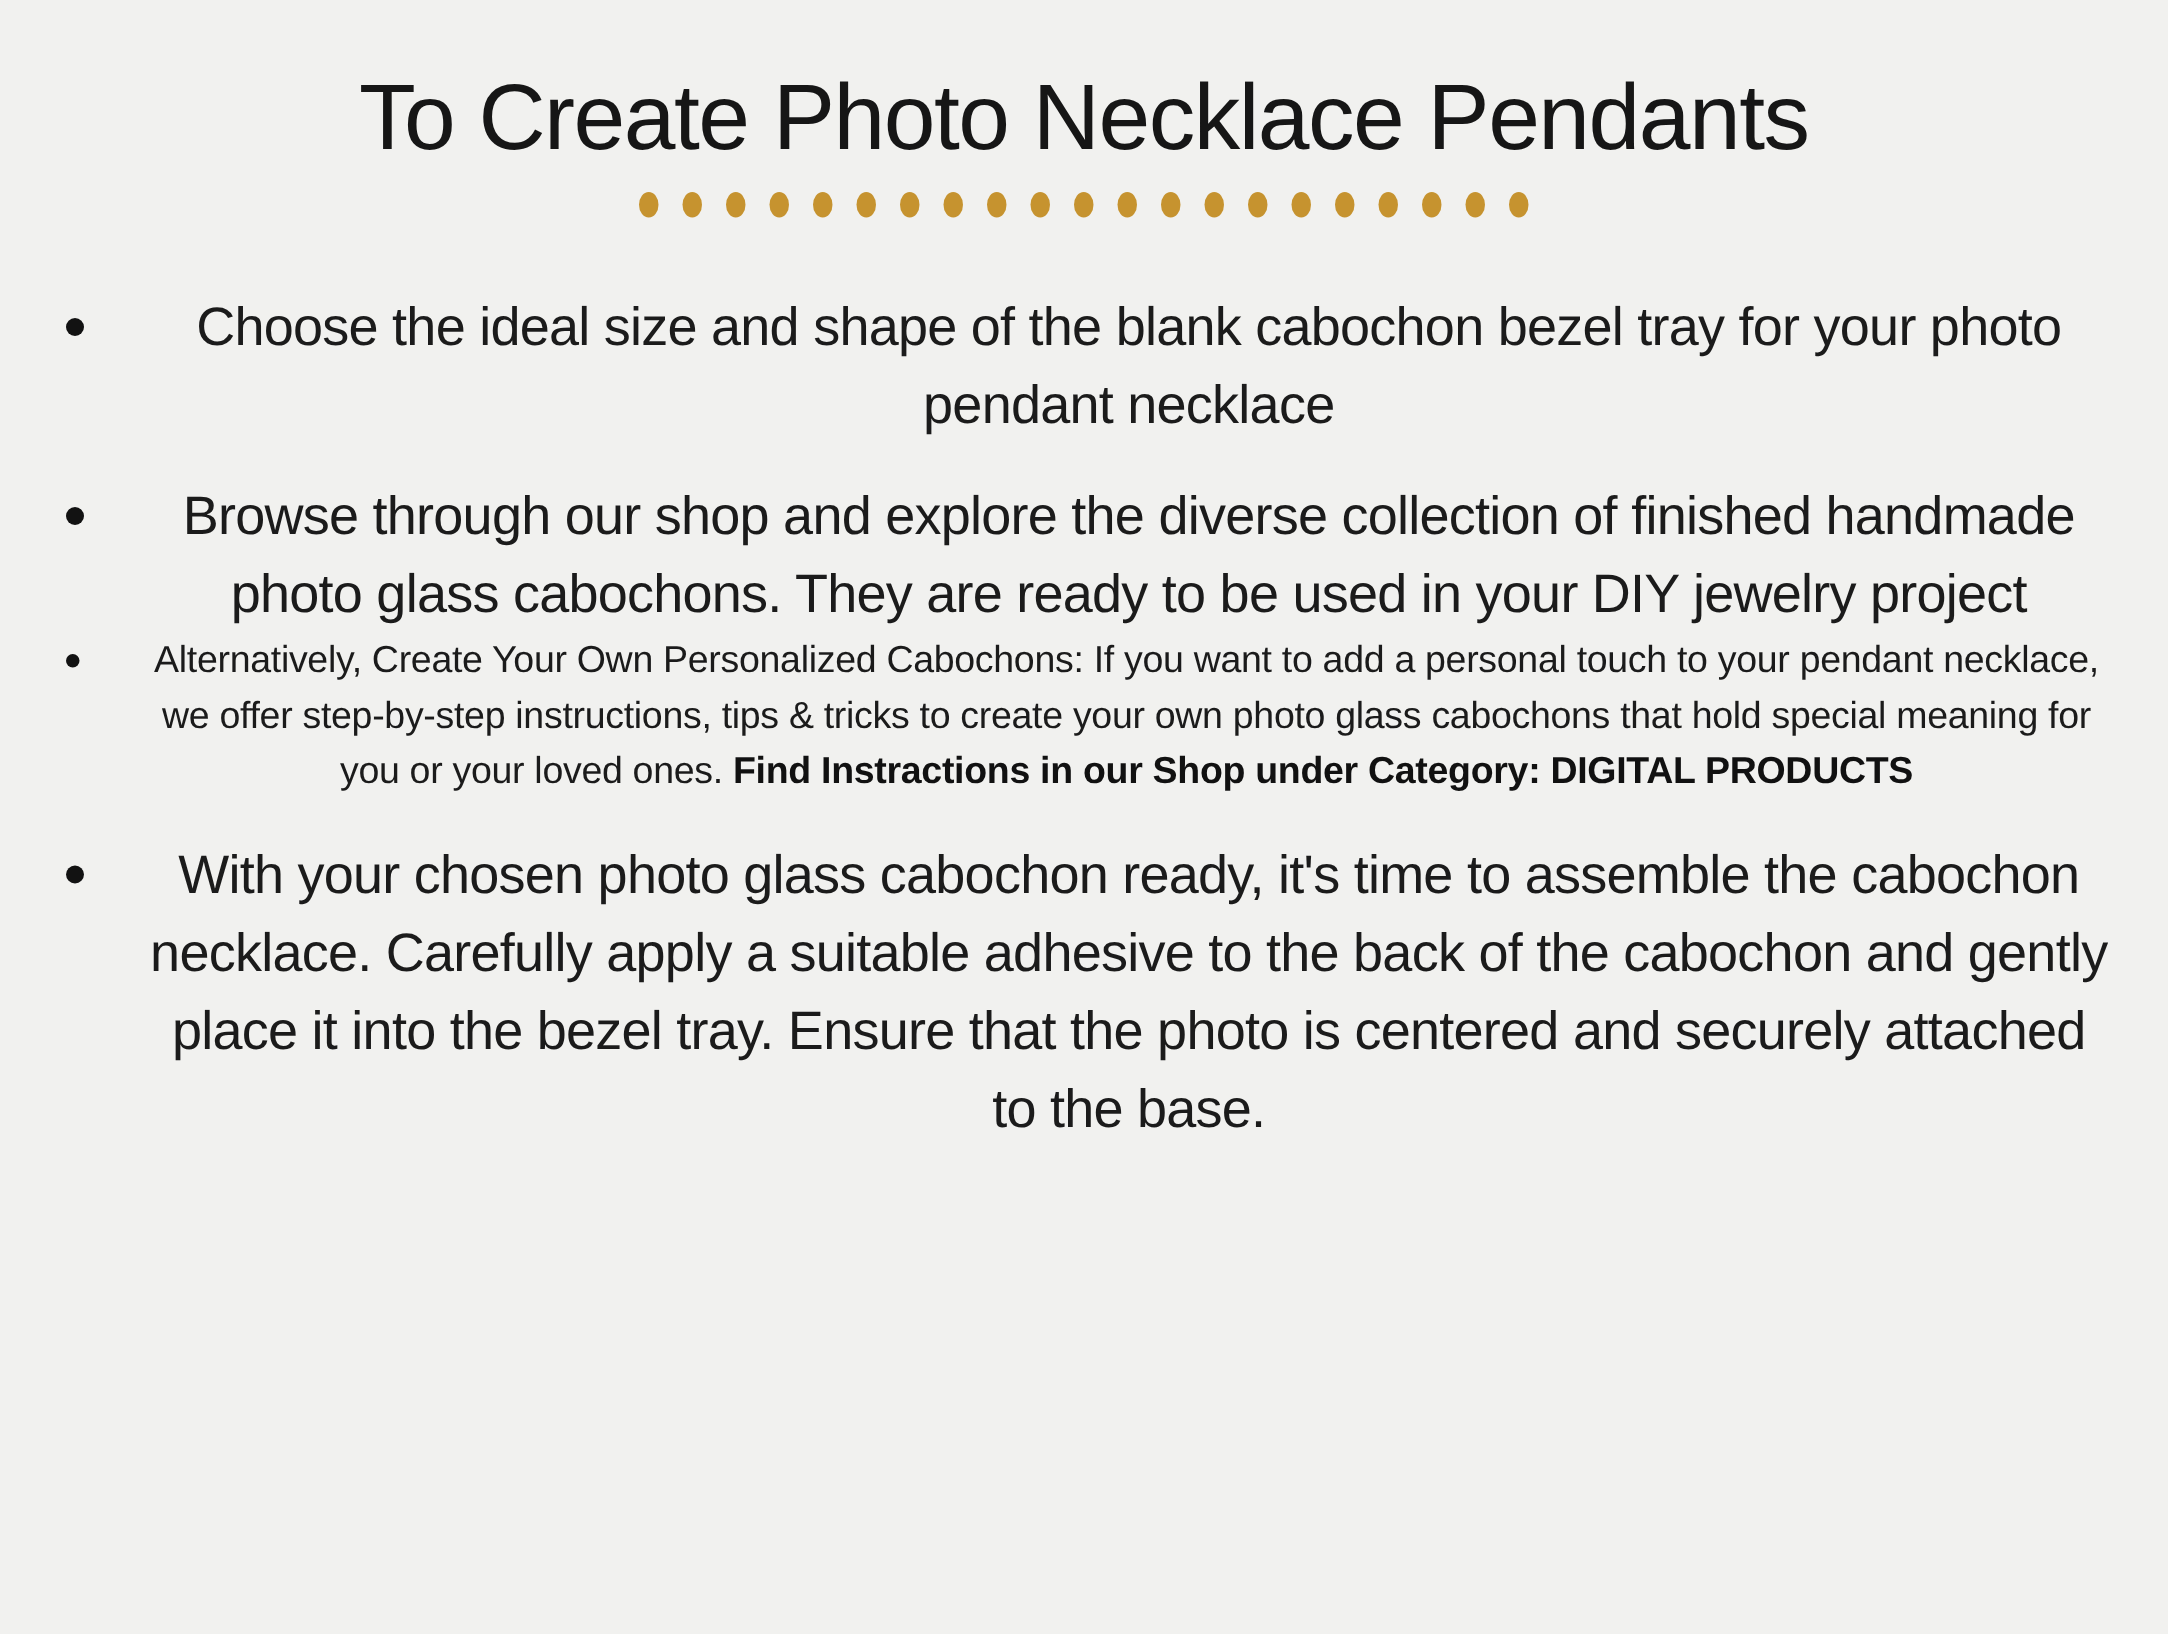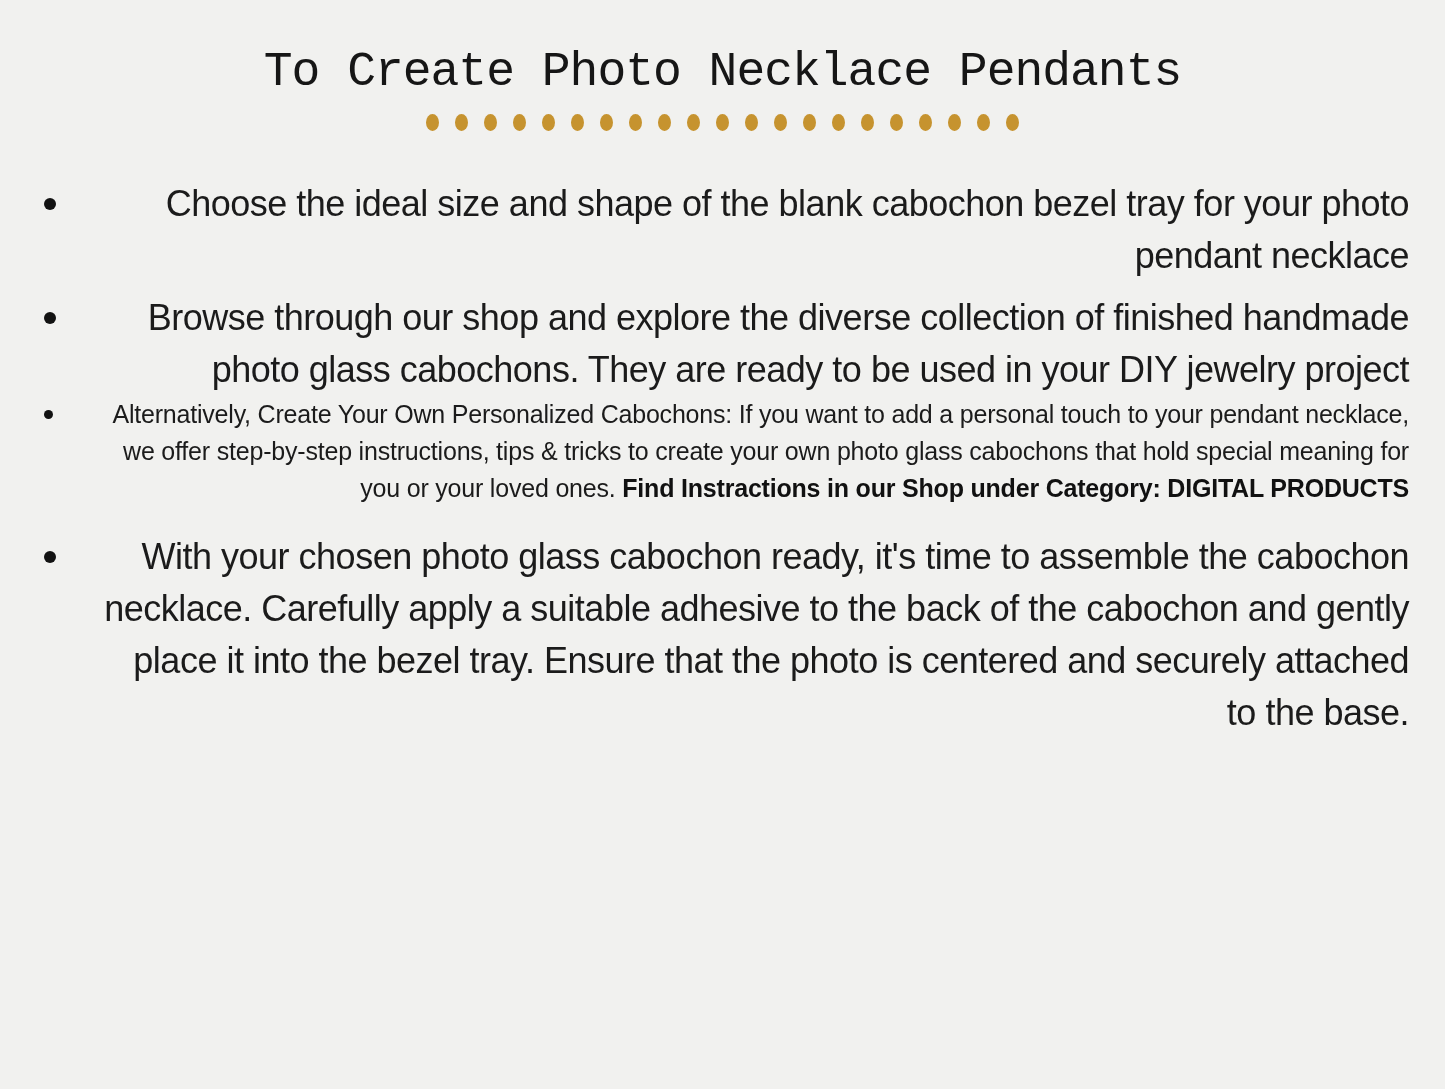--- a/index.html
+++ b/index.html
@@ -27,23 +27,23 @@
   .title {
     font-family: "DejaVu Serif", serif;
     font-weight: 700;
     font-size: 84px;
     line-height: 1.12;
     letter-spacing: -1px;
     color: #121212;
     margin: 0;
   }
   .subtitle {
-    font-family: Liberation Mono, monospace;
+    font-family: Liberation Sans, sans-serif;
     font-weight: 400;
-    font-size: 48px;
+    font-size: 62px;
     line-height: 1.0;
     letter-spacing: -1px;
     color: #161616;
     margin: 22px 0 0 0;
   }
   .dots {
     margin-top: 16px;
     display: flex;
     justify-content: center;
     align-items: center;
@@ -58,42 +58,42 @@
   }
   .steps {
     list-style: none;
     margin: 46px 0 0 0;
     padding: 0 36px;
   }
   .step {
     display: flex;
     align-items: flex-start;
   }
-  .step + .step.large { margin-top: 10px; }
+  .step + .step.large { margin-top: 22px; }
   .step.small { }
   .step.small + .step.large { margin-top: 24px; }
   .marker {
     flex: 0 0 12px;
     width: 12px;
     height: 12px;
     margin-left: 8px;
     margin-right: 40px;
     margin-top: 20px;
     border-radius: 50%;
     background: #121212;
   }
   .step.small .marker {
     flex-basis: 9px;
     width: 9px;
     height: 9px;
     margin-top: 14px;
   }
   .step-text {
     flex: 1;
-    text-align: right;
+    text-align: center;
     font-size: 36px;
     line-height: 52px;
     letter-spacing: -0.5px;
     color: #1B1B1B;
   }
   .step.small .step-text {
     font-size: 25px;
     line-height: 37px;
     letter-spacing: -0.2px;
   }

